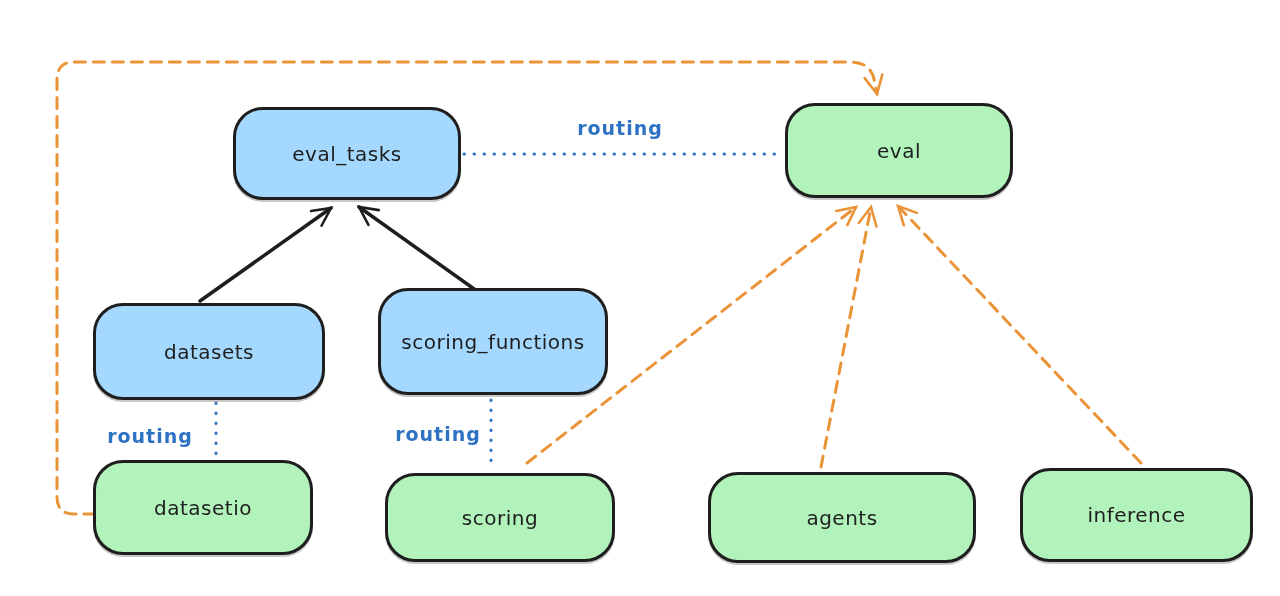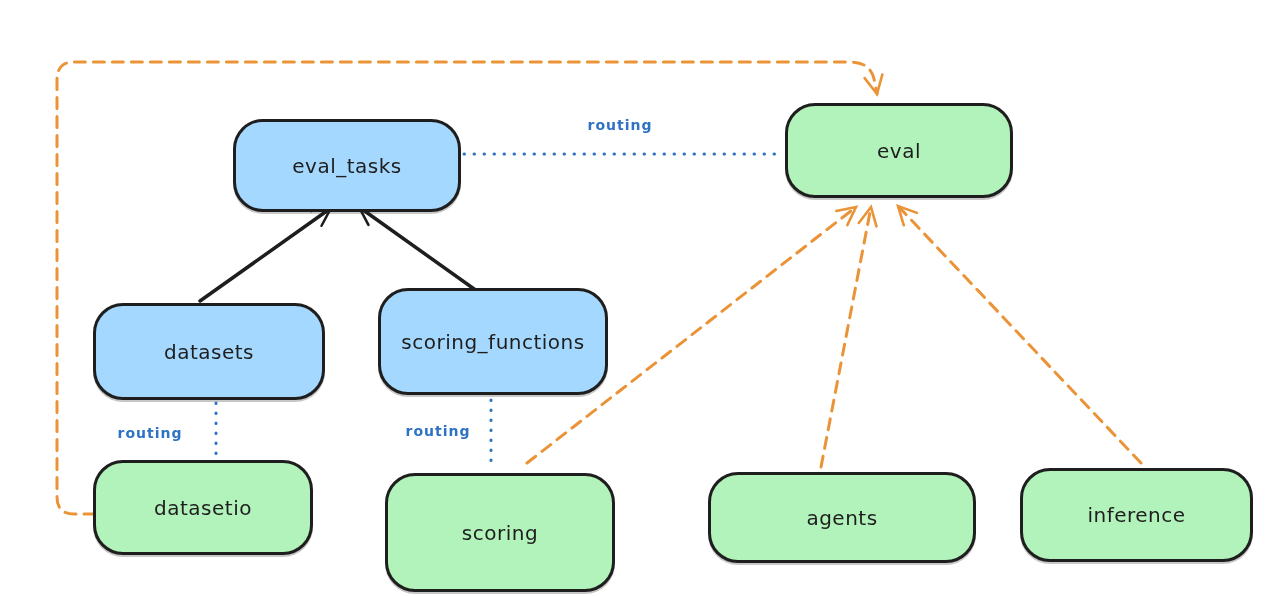--- a/index.html
+++ b/index.html
@@ -55,21 +55,21 @@
     font-size: 20px;
     color: var(--c-stroke, #1e1e1e);
     letter-spacing: 0.5px;
     box-shadow: 0 2px 0 rgba(30,30,30,0.25);
   }
   .node.api { background: var(--c-api-fill, #a5d8ff); }
   .node.provider { background: var(--c-provider-fill, #b2f2bb); }
   .routing-label {
     position: absolute;
     color: var(--c-routing-blue, #2e72c4);
-    font-size: 14px;
+    font-size: 19px;
     font-weight: bold;
     letter-spacing: 1px;
     text-align: center;
   }
 </style>
 </head>
 <body>
 
 <div class="canvas">
 
@@ -89,41 +89,41 @@
 
     <path class="edge-solid" marker-end="url(#arrowBlack)" d="M 200 301 L 331 208"></path>
     <path class="edge-solid" marker-end="url(#arrowBlack)" d="M 491 301 L 359 207"></path>
 
     <path class="edge-dashed" marker-end="url(#arrowOrange)" d="M 95 514 L 74 514 Q 57 514 57 497 L 57 80 Q 57 62 74 62 L 850 62 Q 870 62 874 79 L 877 94"></path>
     <path class="edge-dashed" marker-end="url(#arrowOrange)" d="M 527 463 L 856 207"></path>
     <path class="edge-dashed" marker-end="url(#arrowOrange)" d="M 821 467 L 871 207"></path>
     <path class="edge-dashed" marker-end="url(#arrowOrange)" d="M 1141 463 L 898 206"></path>
   </svg>
 
-  <div class="node api" style="left:233px; top:107px; width:228px; height:93px;margin-top:12px;">
+  <div class="node api" style="left:233px; top:107px; width:228px; height:93px;">
     <span>eval_tasks</span>
   </div>
 
   <div class="node provider" style="left:785px; top:103px; width:228px; height:95px;">
     <span>eval</span>
   </div>
 
   <div class="node api" style="left:93px; top:303px; width:232px; height:97px;align-items:center;">
     <span>datasets</span>
   </div>
 
   <div class="node api" style="left:378px; top:288px; width:230px; height:107px;">
     <span>scoring_functions</span>
   </div>
 
   <div class="node provider" style="left:93px; top:460px; width:220px; height:95px;">
     <span>datasetio</span>
   </div>
 
-  <div class="node provider" style="left:385px; top:473px; width:230px; height:119px;">
+  <div class="node provider" style="left:385px; top:473px; width:230px; height:89px;">
     <span>scoring</span>
   </div>
 
   <div class="node provider" style="left:708px; top:472px; width:268px; height:91px;">
     <span>agents</span>
   </div>
 
   <div class="node provider" style="left:1020px; top:468px; width:233px; height:94px;">
     <span>inference</span>
   </div>

